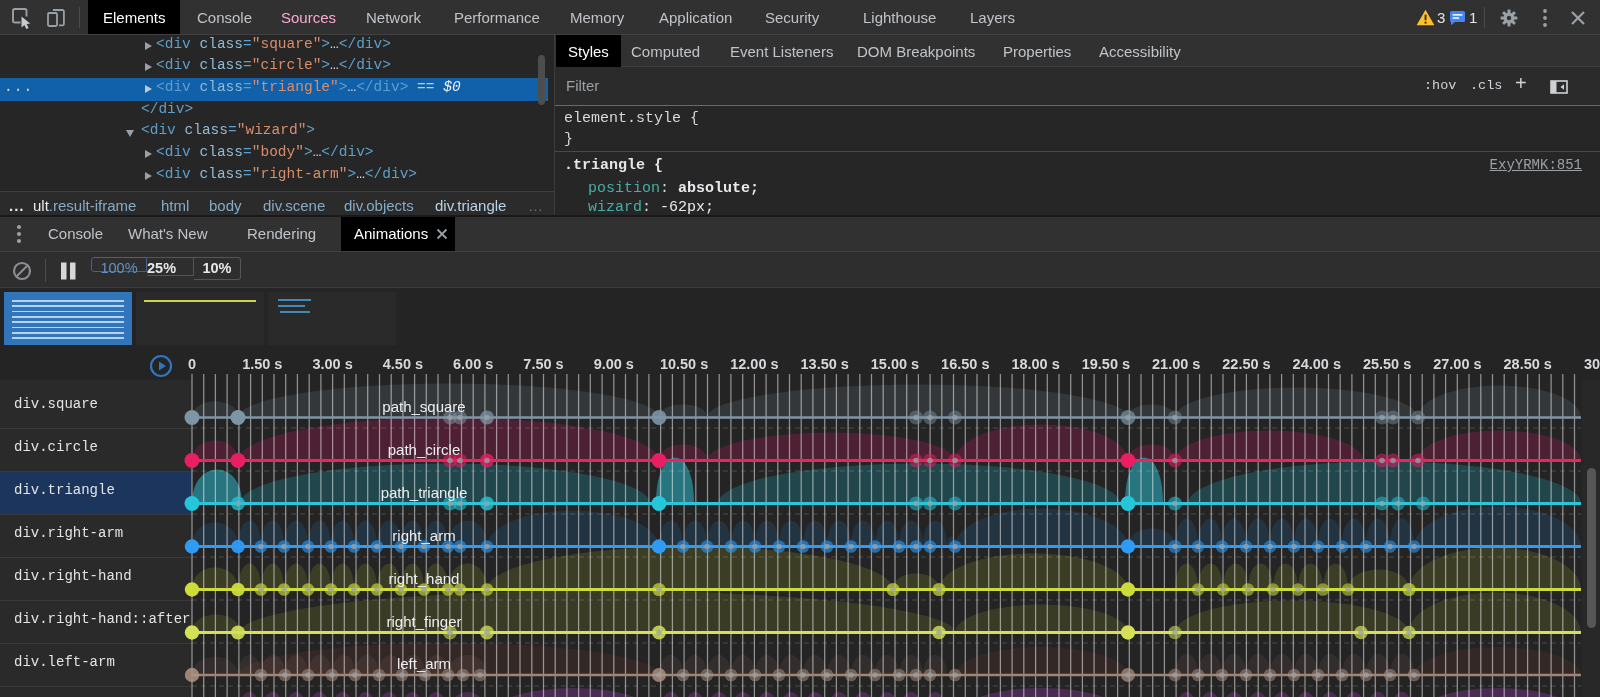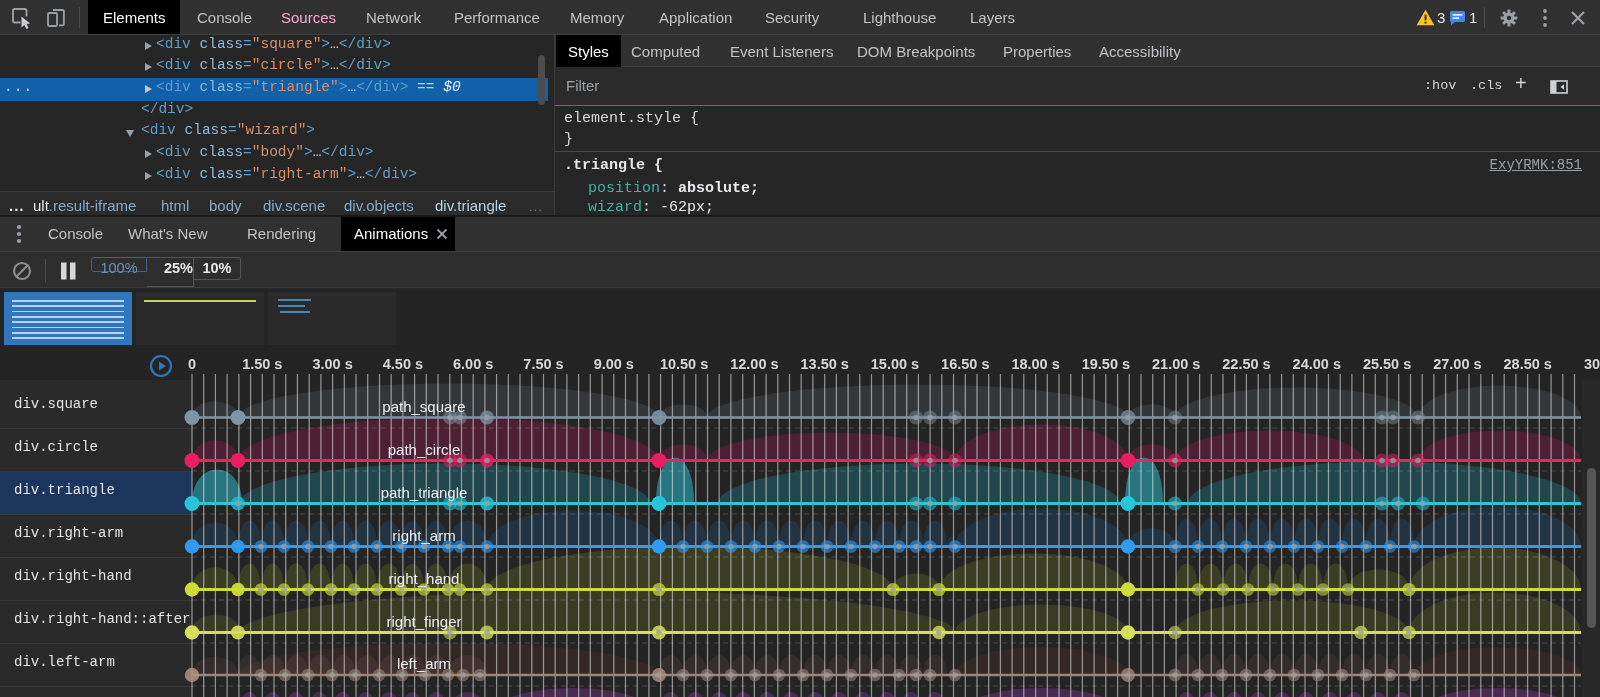--- a/index.html
+++ b/index.html
@@ -170,21 +170,21 @@
 <svg width="20" height="20" viewBox="0 0 20 20" style="position:absolute;left:12px;top:9px">
       <circle cx="10" cy="10" r="8" fill="none" stroke="#8a8d91" stroke-width="2.2"></circle>
       <path d="M4.5 15.5 15.5 4.5" stroke="#8a8d91" stroke-width="2.2"></path>
     </svg>
     <svg width="20" height="20" viewBox="0 0 20 20" style="position:absolute;left:59px;top:9px">
       <rect x="2" y="1.5" width="5.5" height="17" fill="#d5d7d9"></rect>
       <rect x="11" y="1.5" width="5.5" height="17" fill="#d5d7d9"></rect>
     </svg>
 <div style="position:absolute;left:45px;top:7px;width:1px;height:23px;background:#4d4d4d"></div>
 <div style="position:absolute;left:91px;top:5px;width:56px;height:15px;border:1px solid #41638a;border-radius:3px 0 0 3px;color:#6593c5;font-size:14.5px;text-align:center;line-height:21px">100%</div>
-<div style="position:absolute;left:147px;top:5px;width:47px;height:30px;border:1px solid #555;border-left:none;color:#e6e8ea;font-size:14.5px;font-weight:bold;text-align:right;line-height:21px">25%</div>
+<div style="position:absolute;left:147px;top:5px;width:47px;height:19px;border:1px solid #555;border-left:none;color:#e6e8ea;font-size:14.5px;font-weight:bold;text-align:left;line-height:21px">25%</div>
 <div style="position:absolute;left:194px;top:5px;width:47px;height:23px;border:1px solid #555;border-left:none;border-radius:0 3px 3px 0;color:#e6e8ea;font-size:14.5px;font-weight:bold;text-align:center;line-height:21px">10%</div>
 </div>
 <div style="position:absolute;left:0;top:289px;width:1600px;height:61px;background:#242424">
 <div style="position:absolute;left:4px;top:3px;width:128px;height:53px;background:#3176bb">
       <div style="position:absolute;left:8px;right:8px;top:8.0px;height:1.8px;background:rgba(208,227,246,0.85)"></div>
       <div style="position:absolute;left:8px;right:8px;top:13.3px;height:1.8px;background:rgba(208,227,246,0.85)"></div>
       <div style="position:absolute;left:8px;right:8px;top:18.6px;height:1.8px;background:rgba(208,227,246,0.85)"></div>
       <div style="position:absolute;left:8px;right:8px;top:23.9px;height:1.8px;background:rgba(208,227,246,0.85)"></div>
       <div style="position:absolute;left:8px;right:8px;top:29.2px;height:1.8px;background:rgba(208,227,246,0.85)"></div>
       <div style="position:absolute;left:8px;right:8px;top:34.5px;height:1.8px;background:rgba(208,227,246,0.85)"></div>

